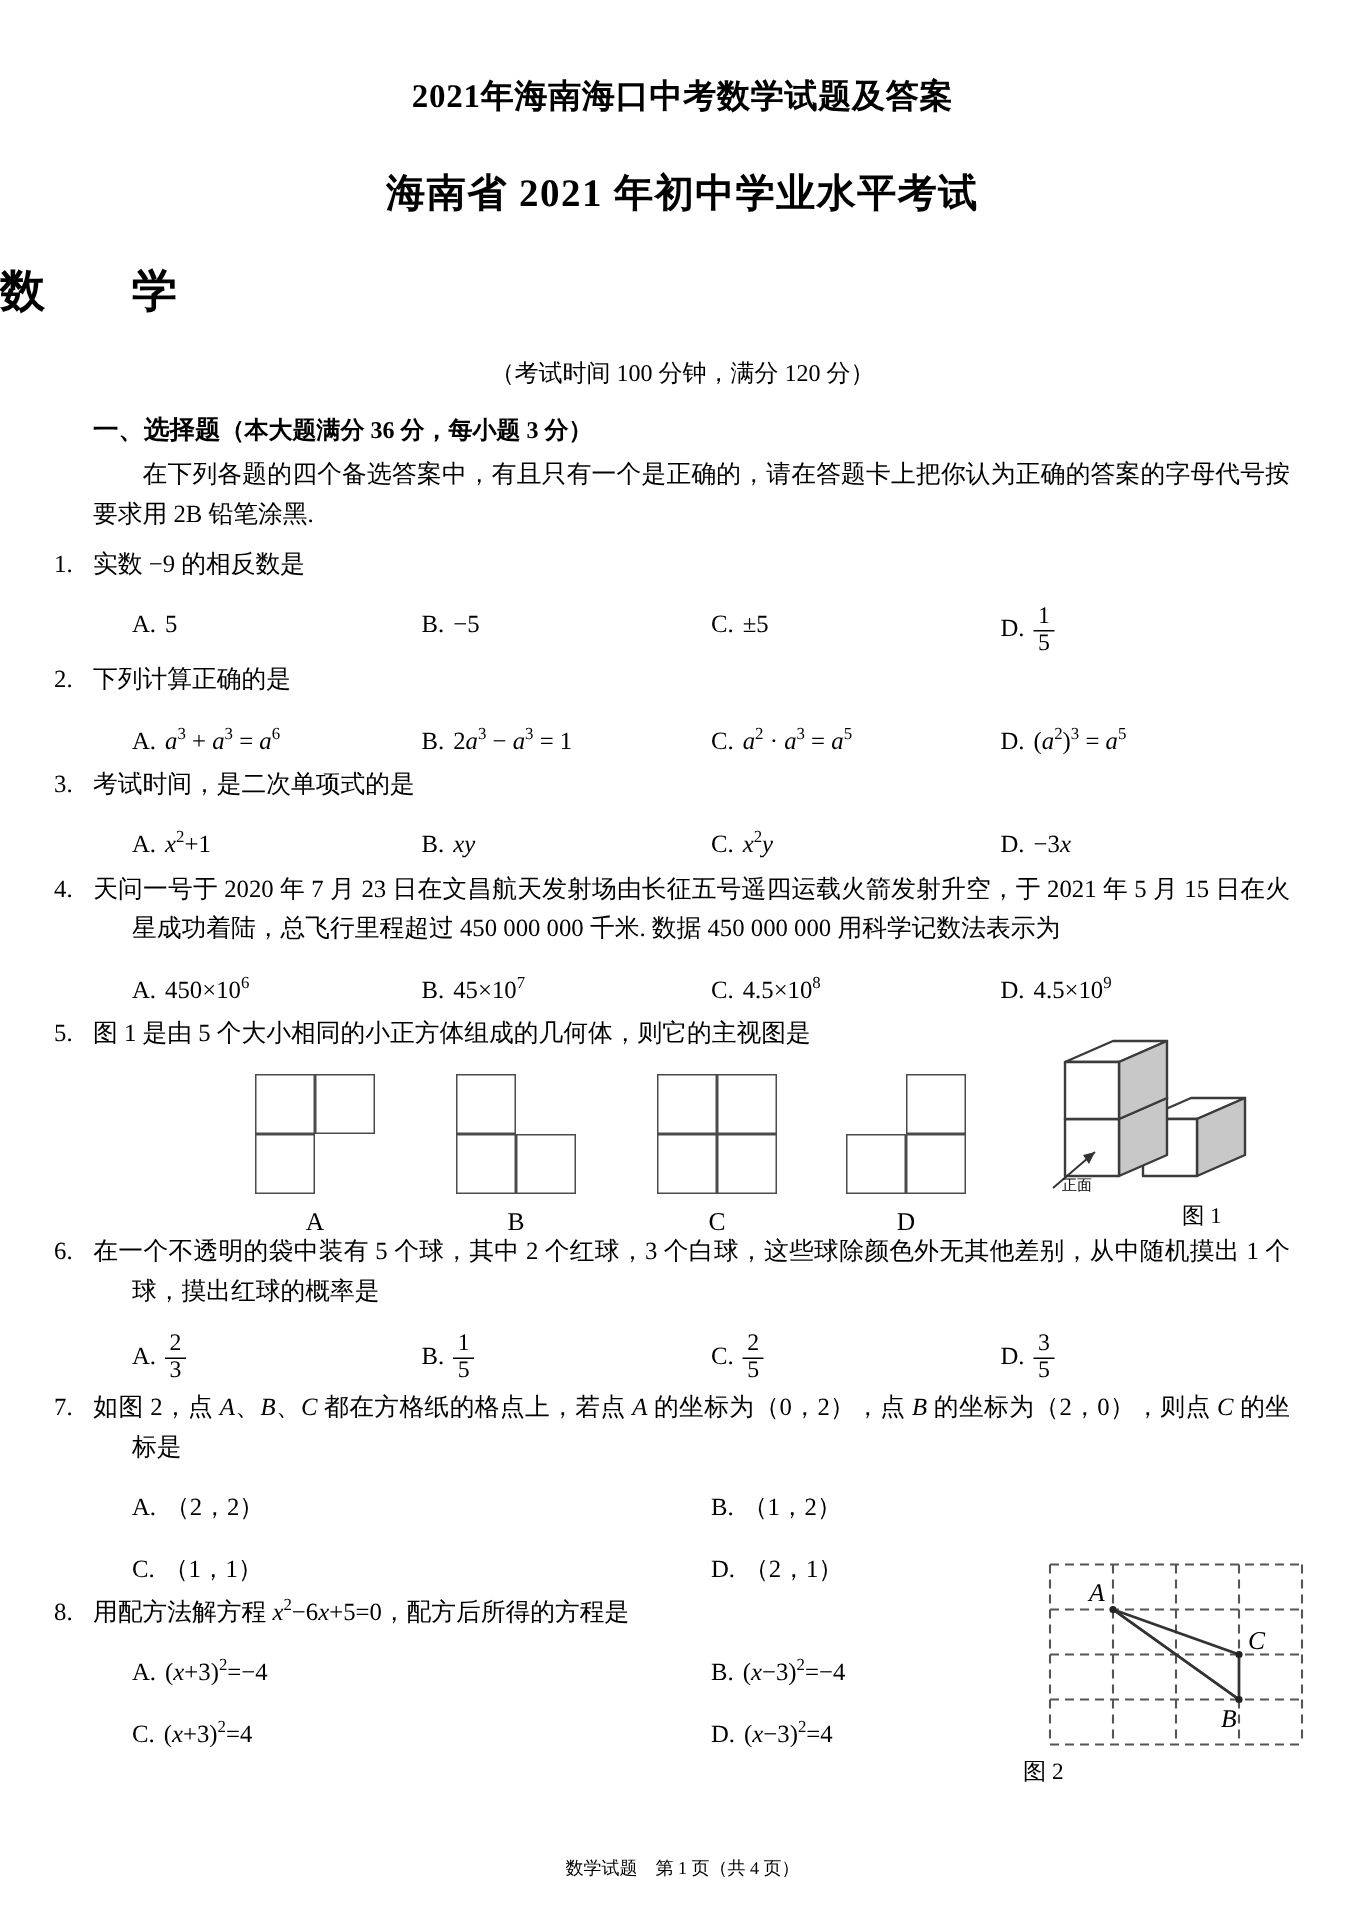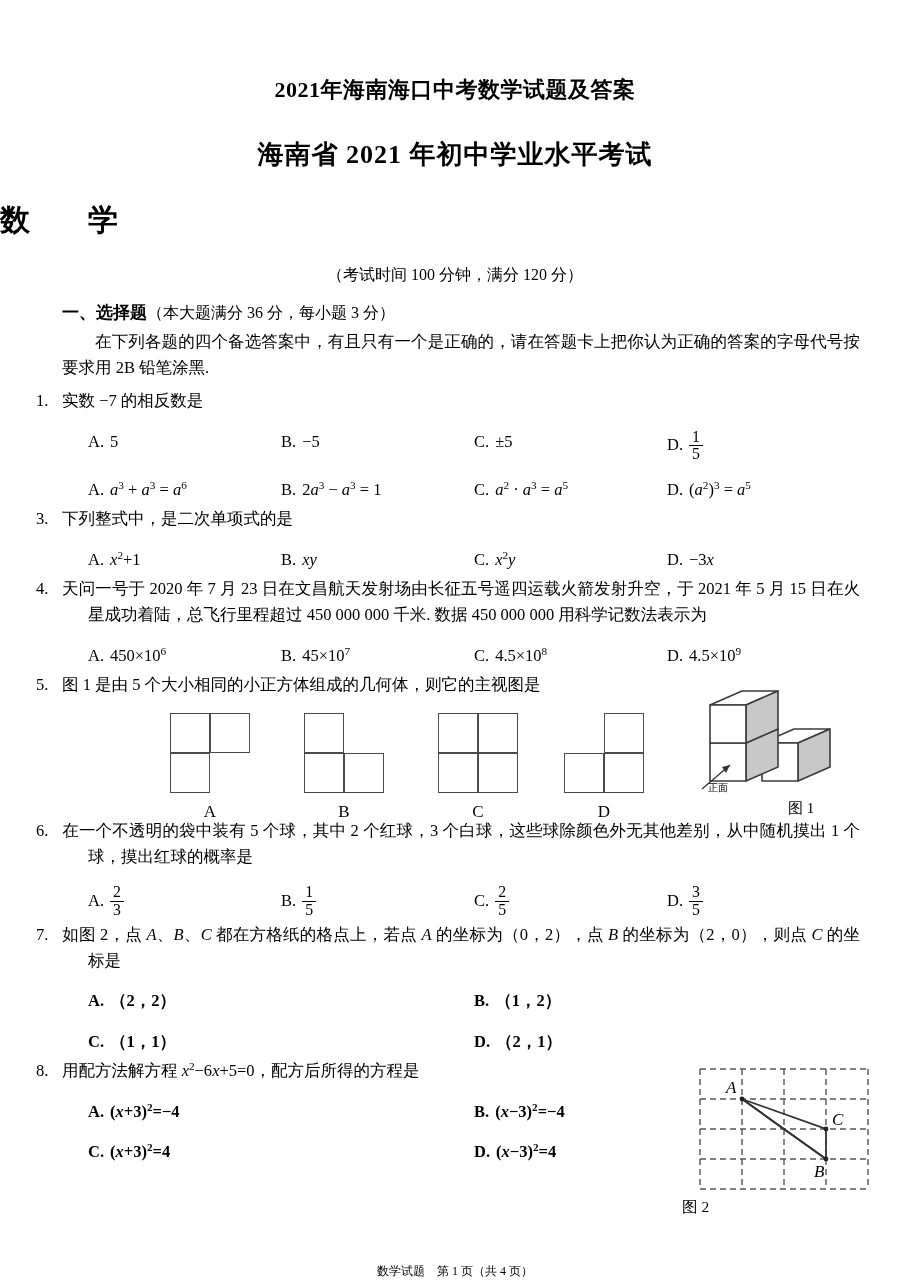--- a/index.html
+++ b/index.html
@@ -20,21 +20,21 @@
     width: 910px;
     height: 1287px;
     padding: 0;
   }
   
   .doc-title {
     text-align: center;
     font-size: 22px;
     font-weight: bold;
     letter-spacing: 0.5px;
-    margin: 77px 0 0 0;
+    margin: 51px 0 0 0;
     line-height: 1.2;
   }
   .exam-title {
     text-align: center;
     font-size: 26px;
     font-weight: bold;
     margin: 34px 0 0 0;
     letter-spacing: 1px;
   }
   .subject-title {
@@ -55,21 +55,21 @@
     margin: 14px 50px 0 62px;
     font-size: 16.5px;
     line-height: 1.55;
   }
   .section-head {
     font-weight: bold;
     font-size: 17px;
     margin: 0 0 2px 0;
   }
   .section-head .sub {
-    font-weight: normal;
+    font-weight: bold;
     font-size: 16px;
   }
   .instructions {
     text-indent: 2em;
     margin: 2px 0 6px 0;
     line-height: 1.62;
     text-align: justify;
   }
   
   .q {
@@ -82,21 +82,21 @@
     line-height: 1.6;
     text-align: justify;
   }
   .q-num { display: inline-block; }
   .opts {
     display: flex;
     padding-left: 26px;
     margin-top: 14px;
   }
   .opts.four > .opt { width: 25%; }
-  .opts.two > .opt { width: 50%; font-weight: bold; }
+  .opts.two > .opt { width: 50%; }
   .opt {
     white-space: nowrap;
     line-height: 1.6;
   }
   .opt-label { margin-right: 6px; }
   em, .it { font-style: italic; }
   sup { font-size: 0.68em; vertical-align: super; line-height: 0; }
   
   .frac {
     display: inline-block;
@@ -202,38 +202,39 @@
     <div class="section-head">
       <span>一、选择题</span><span class="sub">（本大题满分 36 分，每小题 3 分）</span>
     </div>
 
     <div class="instructions">
       <span>在下列各题的四个备选答案中，有且只有一个是正确的，请在答题卡上把你认为正确的答案的字母代号按要求用 2B 铅笔涂黑.</span>
     </div>
 
     <div id="question-list">
         <div class="q">
-          <div class="q-stem"><span class="q-num">1.&nbsp;</span><span>实数 −7 的相反数是</span></div>
+          <div class="q-stem"><span class="q-num">1.&nbsp;</span><span>实数 −9 的相反数是</span></div>
           <div class="opts four">
             <div class="opt"><span class="opt-label">A.</span><span>5</span></div>
             <div class="opt"><span class="opt-label">B.</span><span>−5</span></div>
             <div class="opt"><span class="opt-label">C.</span><span>±5</span></div>
             <div class="opt"><span class="opt-label">D.</span><span class="frac"><span class="num">1</span><span class="den">5</span></span></div>
           </div>
         </div>
         <div class="q">
+          <div class="q-stem"><span class="q-num">2.&nbsp;</span><span>下列计算正确的是</span></div>
           <div class="opts four">
             <div class="opt"><span class="opt-label">A.</span><span><em>a</em><sup>3</sup> + <em>a</em><sup>3</sup> = <em>a</em><sup>6</sup></span></div>
             <div class="opt"><span class="opt-label">B.</span><span>2<em>a</em><sup>3</sup> − <em>a</em><sup>3</sup> = 1</span></div>
             <div class="opt"><span class="opt-label">C.</span><span><em>a</em><sup>2</sup> · <em>a</em><sup>3</sup> = <em>a</em><sup>5</sup></span></div>
             <div class="opt"><span class="opt-label">D.</span><span>(<em>a</em><sup>2</sup>)<sup>3</sup> = <em>a</em><sup>5</sup></span></div>
           </div>
         </div>
         <div class="q">
-          <div class="q-stem"><span class="q-num">3.&nbsp;</span><span>下列整式中，是二次单项式的是</span></div>
+          <div class="q-stem"><span class="q-num">3.&nbsp;</span><span>考试时间，是二次单项式的是</span></div>
           <div class="opts four">
             <div class="opt"><span class="opt-label">A.</span><span><em>x</em><sup>2</sup>+1</span></div>
             <div class="opt"><span class="opt-label">B.</span><span><em>xy</em></span></div>
             <div class="opt"><span class="opt-label">C.</span><span><em>x</em><sup>2</sup><em>y</em></span></div>
             <div class="opt"><span class="opt-label">D.</span><span>−3<em>x</em></span></div>
           </div>
         </div>
         <div class="q">
           <div class="q-stem"><span class="q-num">4.&nbsp;</span><span>天问一号于 2020 年 7 月 23 日在文昌航天发射场由长征五号遥四运载火箭发射升空，于 2021 年 5 月 15 日在火星成功着陆，总飞行里程超过 450 000 000 千米. 数据 450 000 000 用科学记数法表示为</span></div>
           <div class="opts four">

